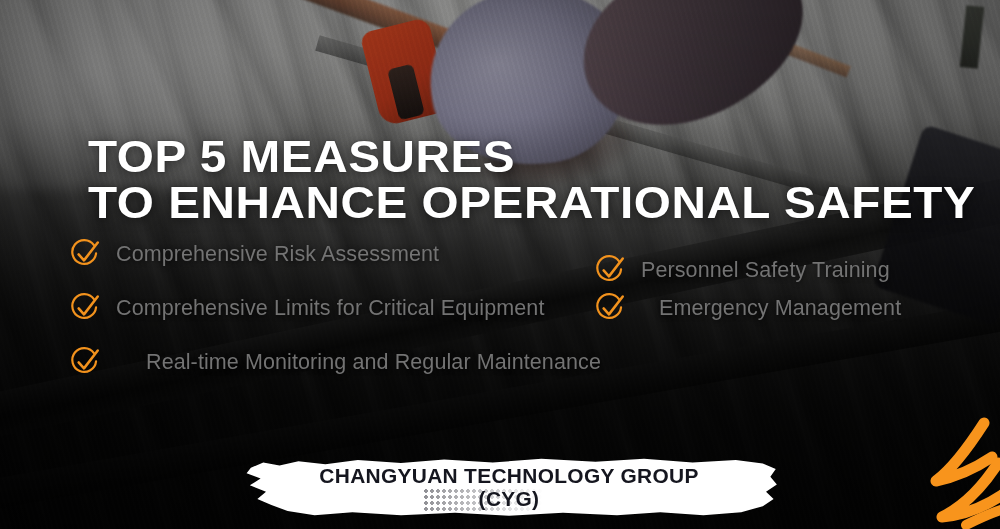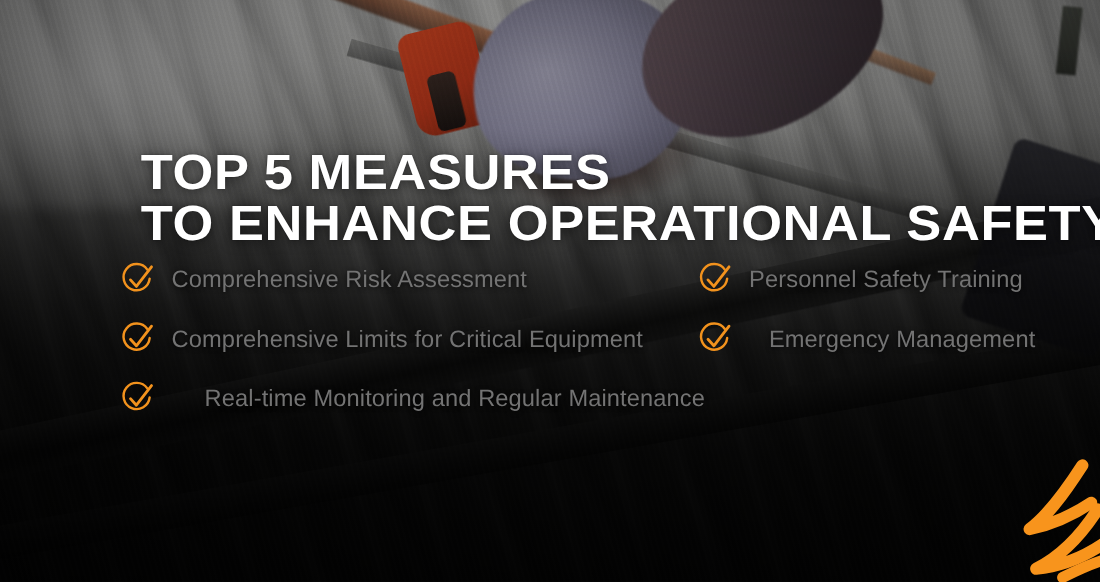--- a/index.html
+++ b/index.html
@@ -200,21 +200,20 @@
     position: absolute; inset: 0;
     background-image:
       repeating-linear-gradient(75deg, rgba(255,255,255,.018) 0 2px, rgba(0,0,0,.02) 2px 5px);
     mix-blend-mode: overlay;
   }
 
   
   .content {
     position: absolute;
     inset: 0;
-    margin-left: 40px;
   }
 
   .headline {
     position: absolute;
     left: 88px;
     top: 104px;
     color: #ffffff;
     font-family: "Liberation Sans", sans-serif;
     font-weight: 700;
     font-size: 45px;
@@ -254,21 +253,21 @@
     font-size: 21.5px;
     font-weight: 400;
     letter-spacing: .1px;
     text-shadow: 0 1px 5px rgba(0,0,0,.75);
   }
 
   
   .r0 { left: 0px;   top: 0px;  }
   .r1 { left: 0px;   top: 54px; }
   .r2 { left: 0px;   top: 108px; gap: 44px;}
-  .r3 { left: 525px; top: 0px; text-align: right;  }
+  .r3 { left: 525px; top: 16px; text-align: right;  }
   .r4 { left: 525px; top: 54px; gap: 32px; }
 
   
   .banner-wrap {
     position: absolute;
     left: 239px;
     top: 457px;
     width: 540px;
     height: 60px;
   }
@@ -406,20 +405,28 @@
           <svg viewBox="0 0 40 40" width="34" height="34" aria-hidden="true">
             <path d="M30.5 9.5 A14 14 0 1 0 33 19.2" fill="none" stroke="#F2921D" stroke-width="2.6" stroke-linecap="round"></path>
             <path d="M12.5 20.5 L18.8 27.5 L35 6.5" fill="none" stroke="#F2921D" stroke-width="3" stroke-linecap="round" stroke-linejoin="round"></path>
           </svg>
         </span>
         <span class="check-label">Emergency Management</span>
       </div>
 
     </div>
 
+    <div class="banner-wrap">
+      <div class="banner-paint"></div>
+      <div class="banner-halftone"></div>
+      <div class="banner-text">
+        <span>CHANGYUAN TECHNOLOGY GROUP</span>
+        <span>(CYG)</span>
+      </div>
+    </div>
 
     <span class="scribble">
       <svg viewBox="0 0 92 120" width="92" height="120" aria-hidden="true">
         <path d="M70 6 C52 34, 38 52, 22 64 C42 60, 60 52, 78 40" fill="none" stroke="#F8941C" stroke-width="11" stroke-linecap="round" stroke-linejoin="round"></path>
         <path d="M84 46 C66 74, 48 90, 28 100 C50 98, 70 90, 88 78" fill="none" stroke="#F8941C" stroke-width="11" stroke-linecap="round" stroke-linejoin="round"></path>
         <path d="M52 108 C64 102, 76 96, 90 92" fill="none" stroke="#F8941C" stroke-width="10" stroke-linecap="round"></path>
       </svg>
     </span>
 
   </div>

